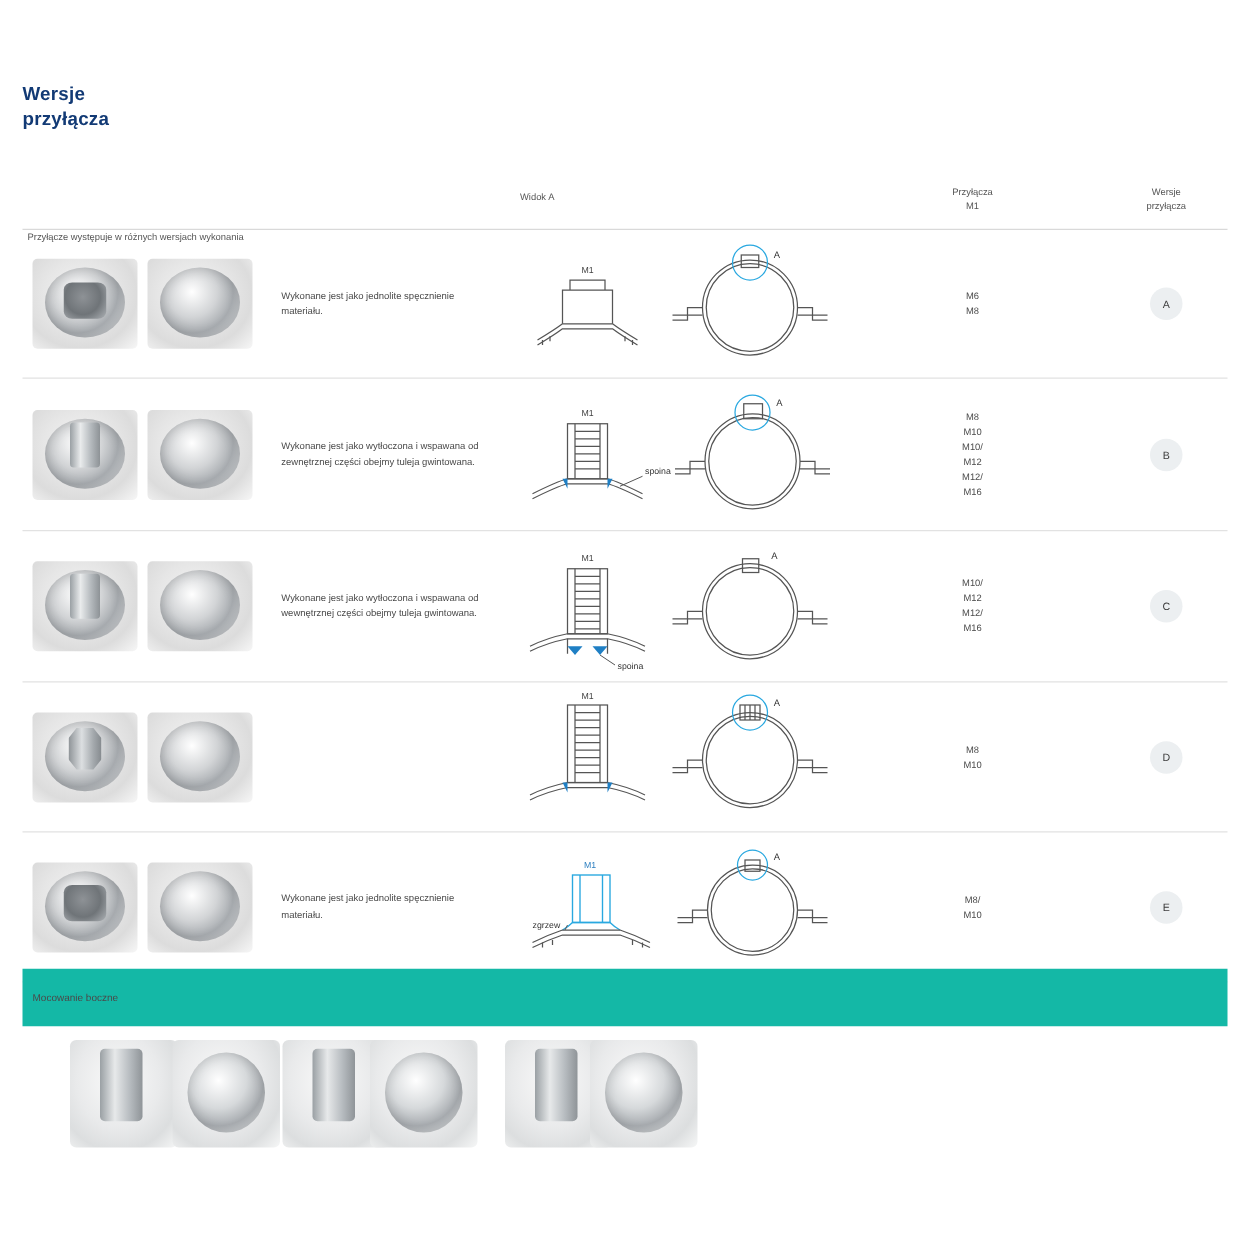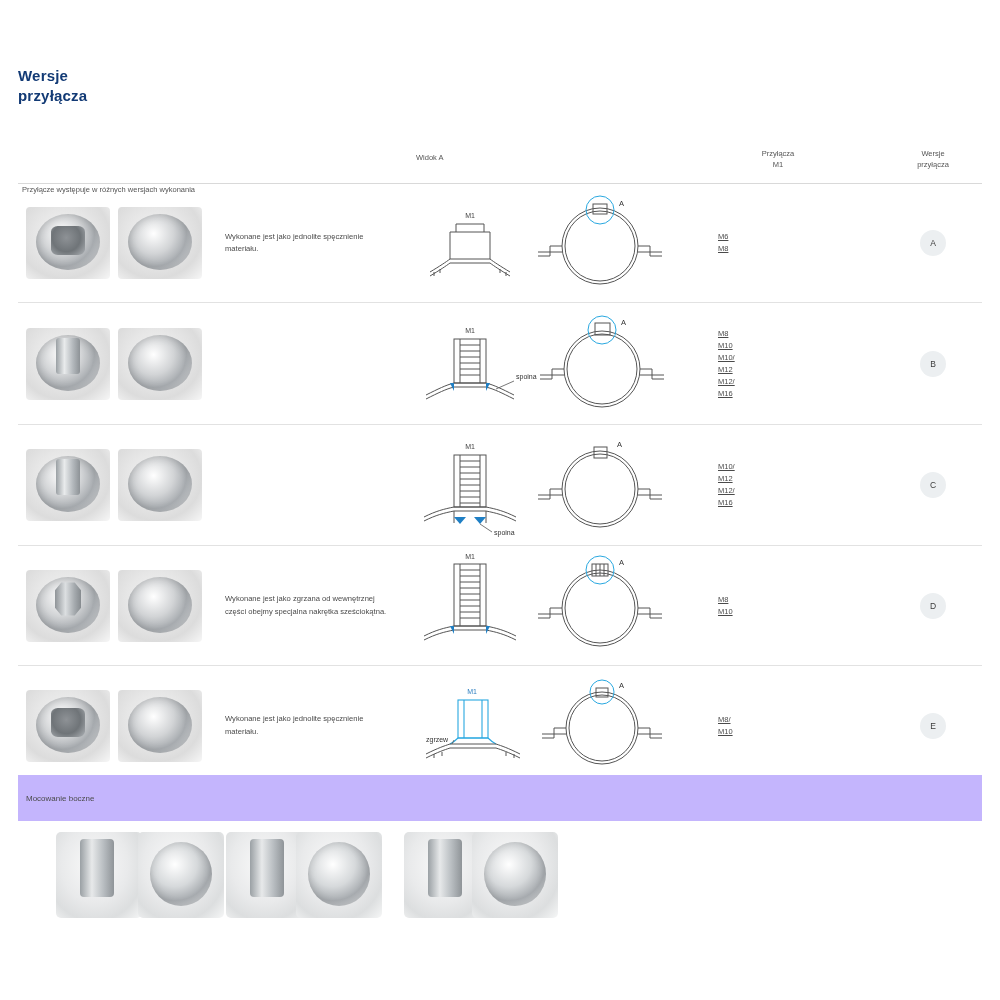--- a/index.html
+++ b/index.html
@@ -128,22 +128,22 @@
   .cell-draw {
     position: absolute;
     left: 392px; top: 0;
     width: 300px; height: 100%;
   }
   .cell-m1 {
     position: absolute;
     left: 700px; top: 0;
     width: 120px; height: 100%;
     display: flex; flex-direction: column;
-    justify-content: center;
-    font-size: 7.5px; color: #4a4a4a; line-height: 1.6; text-decoration: underline;
+    align-items: center; justify-content: center;
+    font-size: 7.5px; color: #4a4a4a; line-height: 1.6;
   }
   .cell-ver {
     position: absolute;
     left: 860px; top: 0;
     width: 110px; height: 100%;
     display: flex; align-items: center; justify-content: center;
   }
   .ver-badge {
     width: 26px; height: 26px;
     border-radius: 50%;
@@ -153,21 +153,21 @@
   }
 
   
   .svgwrap { position: absolute; inset: 0; }
 
   
   .section-bar {
     position: absolute;
     left: 18px; top: 775px;
     width: 964px; height: 46px;
-    background: #c4b5fd;
+    background: #14b8a6;
     display: flex; align-items: center;
   }
   .section-bar span {
     margin-left: 8px;
     font-size: 8px;
     color: #4a4a4a;
   }
   .bottom-imgs {
     position: absolute;
     left: 18px; top: 826px;
@@ -264,20 +264,23 @@
       </div>
       <div class="cell-ver">
         <div class="ver-badge">A</div>
       </div>
     </div>
 
     <div class="row r2">
       <div class="cell-photos">
         <div class="photo sleeve"></div>
         <div class="photo"></div>
+      </div>
+      <div class="cell-text">
+        <p>Wykonane jest jako wytłoczona i wspawana od zewnętrznej części obejmy tuleja gwintowana.</p>
       </div>
       <div class="cell-draw">
         <svg class="svgwrap" viewBox="0 0 300 122">
           <g fill="none" stroke="#555" stroke-width="1">
             <rect x="44" y="36" width="32" height="44"></rect>
             <path d="M50 36 L50 80 M70 36 L70 80"></path>
             <path d="M50 42 L70 42 M50 48 L70 48 M50 54 L70 54 M50 60 L70 60 M50 66 L70 66 M50 72 L70 72"></path>
             <path d="M16 92 C28 86 36 82 44 80 L76 80 C84 82 92 86 104 92"></path>
             <path d="M16 96 C28 90 36 86 44 84 L76 84 C84 86 92 90 104 96"></path>
           </g>
@@ -308,20 +311,23 @@
       <div class="cell-ver">
         <div class="ver-badge">B</div>
       </div>
     </div>
 
     <div class="row r3">
       <div class="cell-photos">
         <div class="photo sleeve"></div>
         <div class="photo"></div>
       </div>
+      <div class="cell-text">
+        <p>Wykonane jest jako wytłoczona i wspawana od wewnętrznej części obejmy tuleja gwintowana.</p>
+      </div>
       <div class="cell-draw">
         <svg class="svgwrap" viewBox="0 0 300 121">
           <g fill="none" stroke="#555" stroke-width="1">
             <rect x="44" y="30" width="32" height="52"></rect>
             <path d="M50 30 L50 82 M70 30 L70 82"></path>
             <path d="M50 36 L70 36 M50 42 L70 42 M50 48 L70 48 M50 54 L70 54 M50 60 L70 60 M50 66 L70 66 M50 72 L70 72 M50 78 L70 78"></path>
             <path d="M14 92 C26 86 34 84 44 82 L76 82 C86 84 94 86 106 92"></path>
             <path d="M14 96 C26 90 34 88 44 86 L76 86 C86 88 94 90 106 96"></path>
             <path d="M44 86 L44 98 M76 86 L76 98"></path>
           </g>
@@ -349,23 +355,20 @@
       <div class="cell-ver">
         <div class="ver-badge">C</div>
       </div>
     </div>
 
     <div class="row r4">
       <div class="cell-photos">
         <div class="photo hex"></div>
         <div class="photo"></div>
       </div>
-      <div class="cell-text">
-        <p>Wykonane jest jako zgrzana od wewnętrznej części obejmy specjalna nakrętka sześciokątna.</p>
-      </div>
       <div class="cell-draw">
         <svg class="svgwrap" viewBox="0 0 300 120">
           <g fill="none" stroke="#555" stroke-width="1">
             <rect x="44" y="18" width="32" height="62"></rect>
             <path d="M50 18 L50 80 M70 18 L70 80"></path>
             <path d="M50 24 L70 24 M50 30 L70 30 M50 36 L70 36 M50 42 L70 42 M50 48 L70 48 M50 54 L70 54 M50 60 L70 60 M50 66 L70 66 M50 72 L70 72"></path>
             <path d="M14 90 C26 84 34 82 44 80 L76 80 C86 82 94 84 106 90"></path>
             <path d="M14 94 C26 88 34 86 44 84 L76 84 C86 86 94 88 106 94"></path>
           </g>
           <path d="M40 80 L44 80 L44 88 Z" fill="#1f7fc4"></path>

